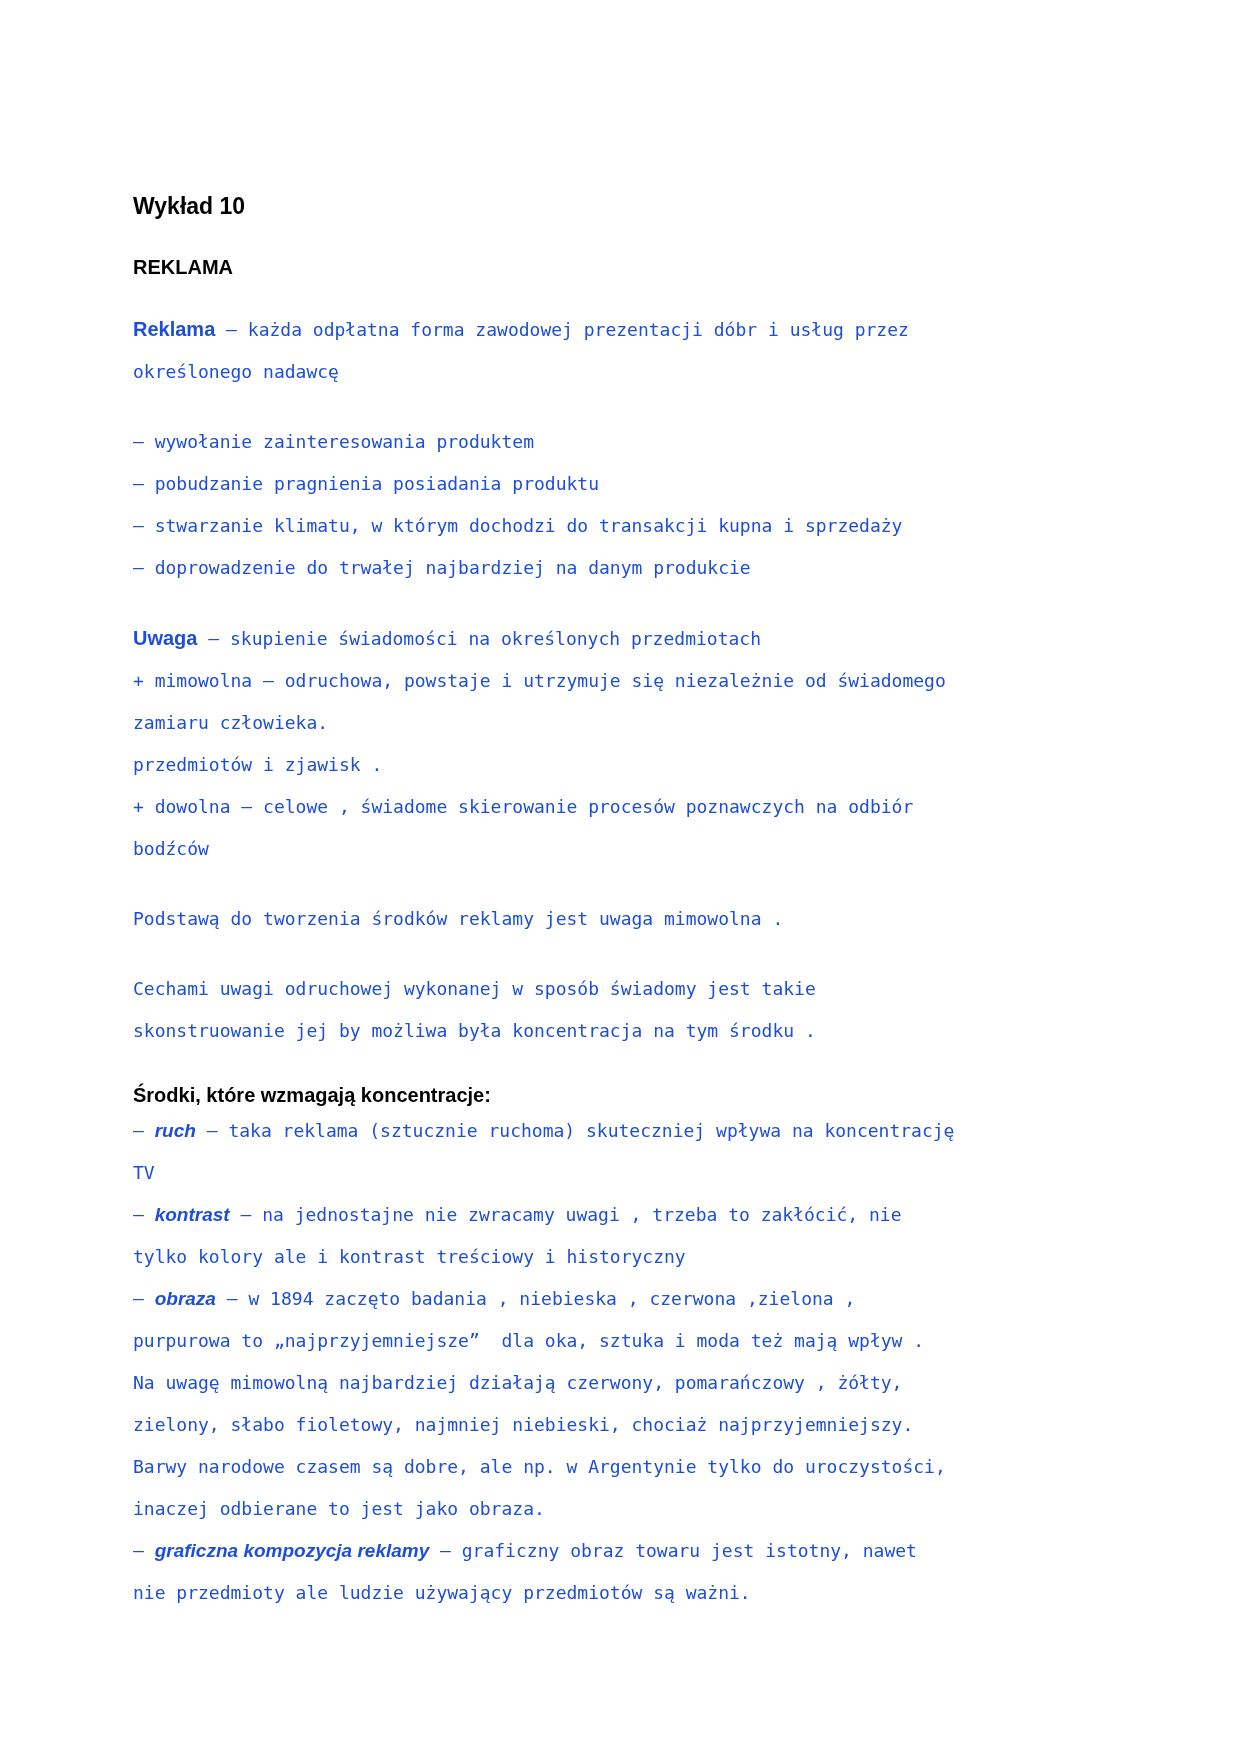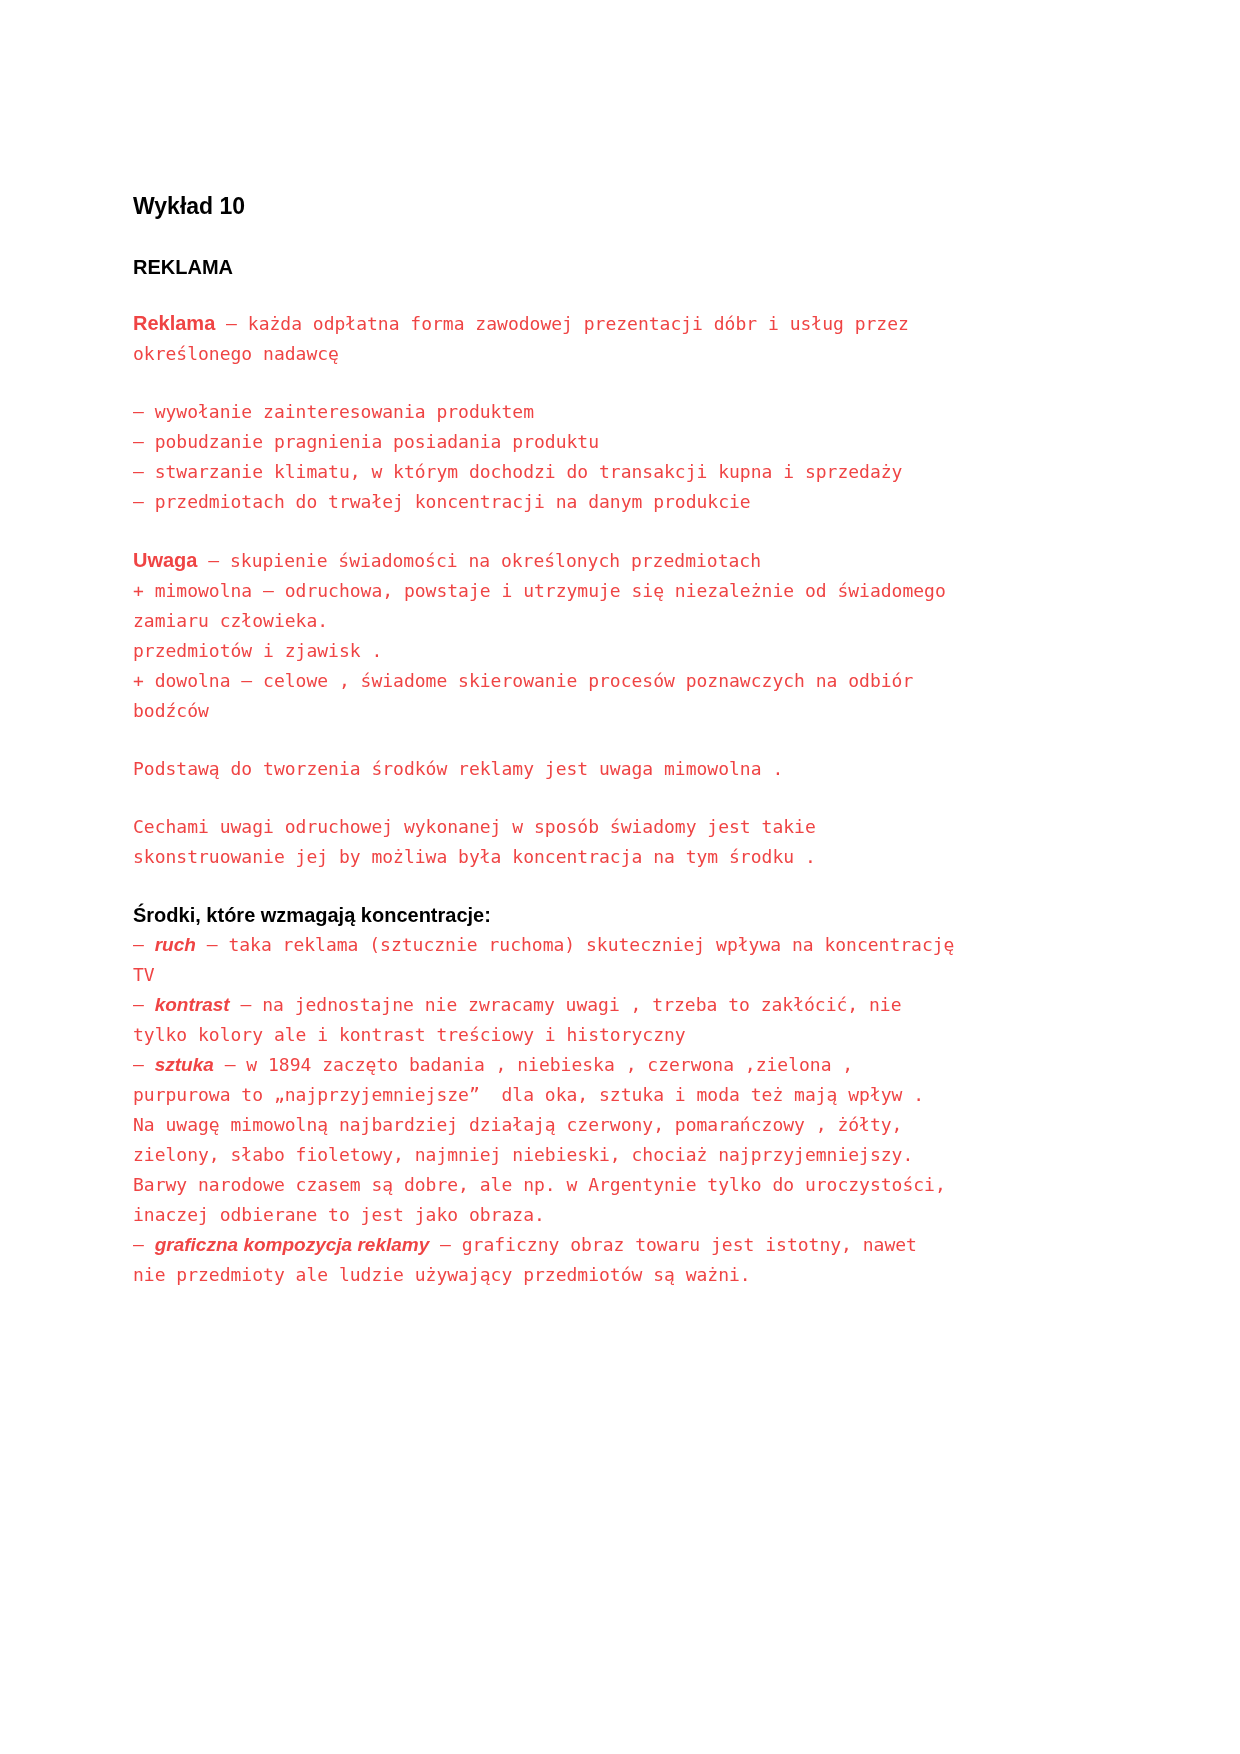--- a/index.html
+++ b/index.html
@@ -33,23 +33,23 @@
   .h3 {
     font-family: "Liberation Sans", sans-serif;
     font-weight: bold;
     font-size: 20px;
     line-height: 30px;
     color: #000000;
   }
   .mono {
     font-family: "DejaVu Sans Mono", monospace;
     font-size: 18px;
-    line-height: 30px;
+    line-height: 42px;
     white-space: pre-wrap;
-    color: #ef4444;
+    color: #1d4ed8;
   }
   .para { margin-top: 28px; }
   .term-bold {
     font-family: "Liberation Sans", sans-serif;
     font-weight: bold;
     font-style: normal;
     font-size: 20px;
   }
   .term-italic {
     font-family: "Liberation Sans", sans-serif;
@@ -68,21 +68,21 @@
 
   <div class="h2">REKLAMA</div>
 
   <p class="mono para"><span class="term-bold">Reklama</span><span> – każda odpłatna forma zawodowej prezentacji dóbr i usług przez
 określonego nadawcę</span></p>
 
   <div class="para">
     <div class="mono">– wywołanie zainteresowania produktem</div>
     <div class="mono">– pobudzanie pragnienia posiadania produktu</div>
     <div class="mono">– stwarzanie klimatu, w którym dochodzi do transakcji kupna i sprzedaży</div>
-    <div class="mono">– przedmiotach do trwałej koncentracji na danym produkcie</div>
+    <div class="mono">– doprowadzenie do trwałej najbardziej na danym produkcie</div>
   </div>
 
 
   <div class="para">
     <div class="mono"><span class="term-bold">Uwaga</span><span> – skupienie świadomości na określonych przedmiotach</span></div>
     <div class="mono">+ mimowolna – odruchowa, powstaje i utrzymuje się niezależnie od świadomego
 zamiaru człowieka.</div>
     <div class="mono">przedmiotów i zjawisk .</div>
     <div class="mono">+ dowolna – celowe , świadome skierowanie procesów poznawczych na odbiór
 bodźców</div>
@@ -92,21 +92,21 @@
 
   <p class="mono para">Cechami uwagi odruchowej wykonanej w sposób świadomy jest takie
 skonstruowanie jej by możliwa była koncentracja na tym środku .</p>
 
   <div class="para">
     <div class="h3">Środki, które wzmagają koncentracje:</div>
     <div class="mono"><span>– </span><span class="term-italic">ruch</span><span> – taka reklama (sztucznie ruchoma) skuteczniej wpływa na koncentrację
 TV</span></div>
     <div class="mono"><span>– </span><span class="term-italic">kontrast</span><span> – na jednostajne nie zwracamy uwagi , trzeba to zakłócić, nie
 tylko kolory ale i kontrast treściowy i historyczny</span></div>
-    <div class="mono"><span>– </span><span class="term-italic">sztuka</span><span> – w 1894 zaczęto badania , niebieska , czerwona ,zielona ,
+    <div class="mono"><span>– </span><span class="term-italic">obraza</span><span> – w 1894 zaczęto badania , niebieska , czerwona ,zielona ,
 purpurowa to „najprzyjemniejsze”  dla oka, sztuka i moda też mają wpływ .
 Na uwagę mimowolną najbardziej działają czerwony, pomarańczowy , żółty,
 zielony, słabo fioletowy, najmniej niebieski, chociaż najprzyjemniejszy.
 Barwy narodowe czasem są dobre, ale np. w Argentynie tylko do uroczystości,
 inaczej odbierane to jest jako obraza.</span></div>
     <div class="mono"><span>– </span><span class="term-italic">graficzna kompozycja reklamy</span><span> – graficzny obraz towaru jest istotny, nawet
 nie przedmioty ale ludzie używający przedmiotów są ważni.</span></div>
   </div>
 
 </div>

